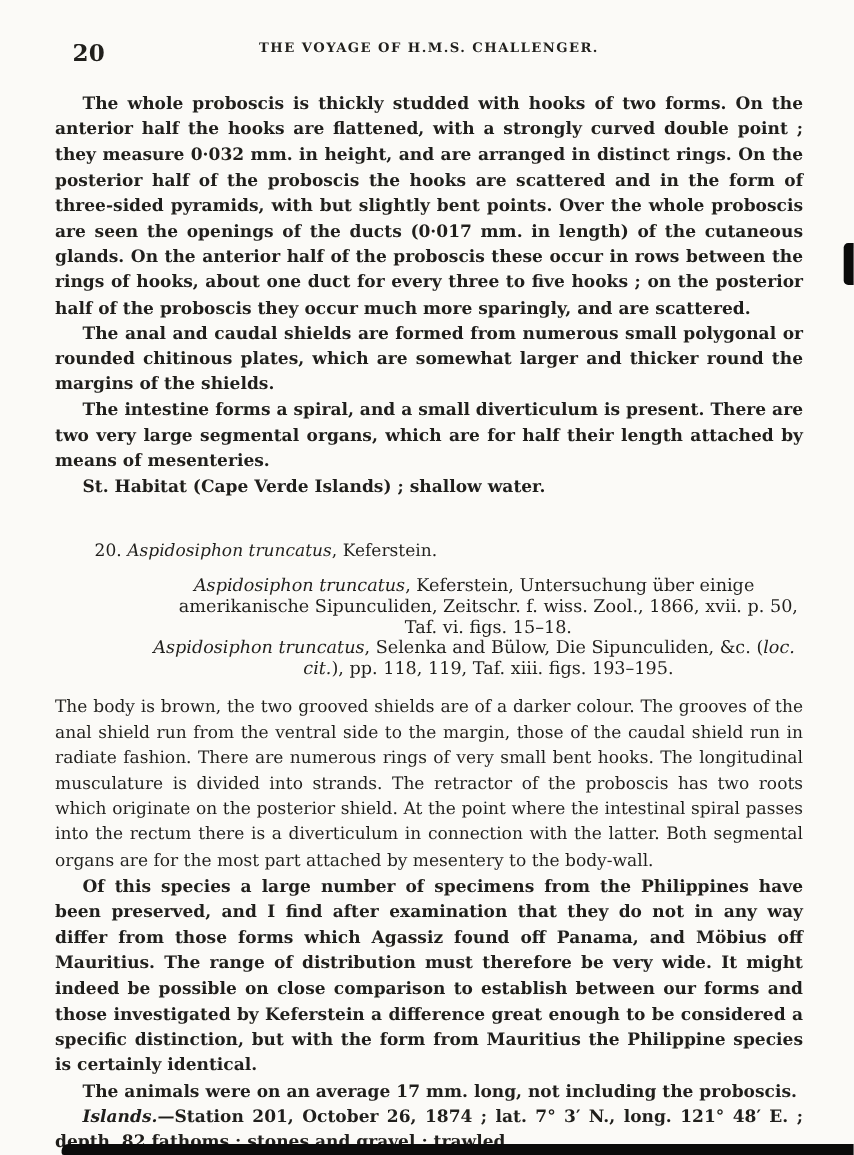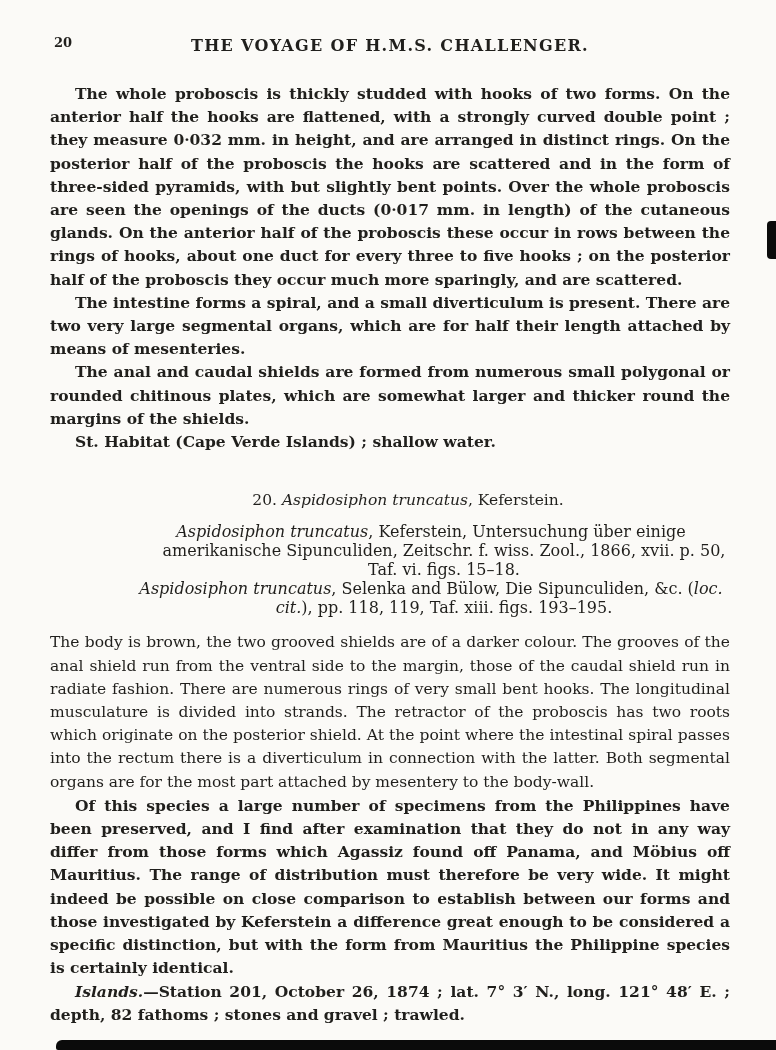--- a/index.html
+++ b/index.html
@@ -15,40 +15,40 @@
     position:absolute; inset:0;
     padding:34px 46px 0 50px;
     box-sizing:border-box;
   }
   .running-head {
     position:relative;
     height:22px;
     margin-bottom:26px;
   }
   .page-number {
-    position:absolute; left:4px; top:1px;
-    font-weight:bold; font-size:13px;
+    position:absolute; left:16px; top:1px;
+    font-weight:bold; font-size:21px;
   }
   .head-title {
     text-align:center;
     font-weight:bold;
-    font-size:16px;
+    font-size:12px;
     letter-spacing:1.3px;
     padding-top:2px;
   }
   p {
     margin:0;
     text-align:justify;
     font-size:15.5px;
     line-height:23.2px;
   }
   .indent { text-indent:25px;font-weight:bold; }
   .species-heading {
     margin:36px 0 10px 36px;
-    text-align:center;
+    text-align:left;
     font-size:15.5px;
   }
   .i { font-style:italic; }
   .refs { margin:2px 0 14px 0; }
   .ref {
     font-size:16px;
     line-height:19px;
     margin-left:112px;
     margin-right:4px;
     text-indent:-26px;
@@ -71,31 +71,32 @@
 <body>
 
 <div class="page">
 
   <div class="running-head">
     <span class="page-number">20</span>
     <div class="head-title">THE VOYAGE OF H.M.S. CHALLENGER.</div>
   </div>
 
   <p class="indent">The whole proboscis is thickly studded with hooks of two forms.  On the anterior half the hooks are flattened, with a strongly curved double point ; they measure 0·032 mm. in height, and are arranged in distinct rings.  On the posterior half of the proboscis the hooks are scattered and in the form of three-sided pyramids, with but slightly bent points.  Over the whole proboscis are seen the openings of the ducts (0·017 mm. in length) of the cutaneous glands.  On the anterior half of the proboscis these occur in rows between the rings of hooks, about one duct for every three to five hooks ; on the posterior half of the proboscis they occur much more sparingly, and are scattered.</p>
+  <p class="indent">The anal and caudal shields are formed from numerous small polygonal or rounded chitinous plates, which are somewhat larger and thicker round the margins of the shields.</p>
   <p class="indent">The intestine forms a spiral, and a small diverticulum is present.  There are two very large segmental organs, which are for half their length attached by means of mesenteries.</p>
-  <p class="indent">The anal and caudal shields are formed from numerous small polygonal or rounded chitinous plates, which are somewhat larger and thicker round the margins of the shields.</p>
   <p class="indent">St. Habitat (Cape Verde Islands) ; shallow water.</p>
 
   <p class="species-heading"><span>20.</span> <span class="i">Aspidosiphon truncatus</span><span>, Keferstein.</span></p>
 
   <div class="refs">
     <p class="ref"><span class="i">Aspidosiphon truncatus</span><span>, Keferstein, Untersuchung über einige amerikanische Sipunculiden, Zeitschr. f. wiss. Zool., 1866, xvii. p. 50, Taf. vi. figs. 15–18.</span></p>
     <p class="ref"><span class="i">Aspidosiphon truncatus</span><span>, Selenka and Bülow, Die Sipunculiden, &amp;c. (</span><span class="i">loc. cit.</span><span>), pp. 118, 119, Taf. xiii. figs. 193–195.</span></p>
   </div>
 
   <p>The body is brown, the two grooved  shields are of a darker colour.  The grooves of the anal shield run from the ventral side to the margin, those of the caudal shield run in radiate fashion.  There are numerous rings of very small bent hooks.  The longitudinal musculature is divided into strands.  The retractor of the proboscis has two roots which originate on the posterior shield.  At the point where the intestinal spiral passes into the rectum there is a diverticulum in connection with the latter.  Both segmental organs are for the most part attached by mesentery to the body-wall.</p>
   <p class="indent">Of this species a large number of specimens from the Philippines have been preserved, and I find after examination that they do not in any way differ from those forms which Agassiz found off Panama, and Möbius off Mauritius.  The range of distribution must therefore be very wide.  It might indeed be possible on close comparison to establish between our forms and those investigated by Keferstein a difference great enough to be considered a specific distinction, but with the form from Mauritius the Philippine species is certainly identical.</p>
+  <p class="indent">The animals were on an average 17 mm. long, not including the proboscis.</p>
   <p class="indent"><span class="i">Islands.</span><span>—Station 201, October 26, 1874 ; lat. 7° 3′ N., long. 121° 48′ E. ; depth, 82 fathoms ; stones and gravel ; trawled.</span></p>
 
 </div>
 
 <div class="scan-artifact-right"></div>
 <div class="scan-artifact-bottom"></div>
 
 </body></html>

